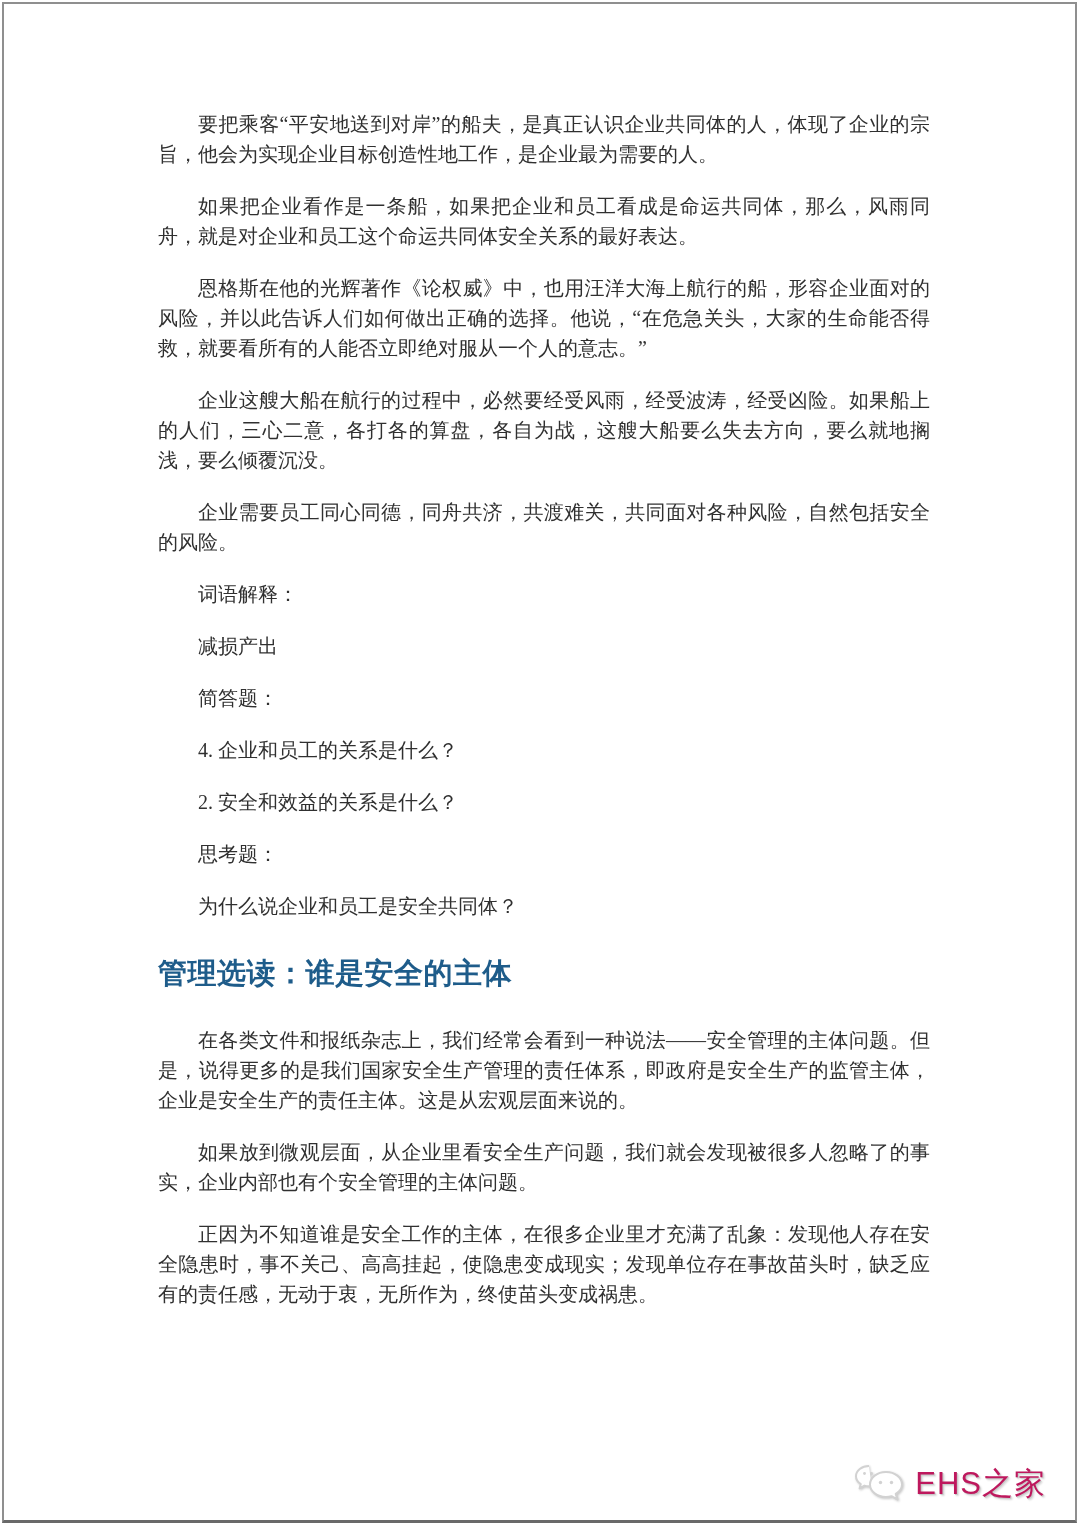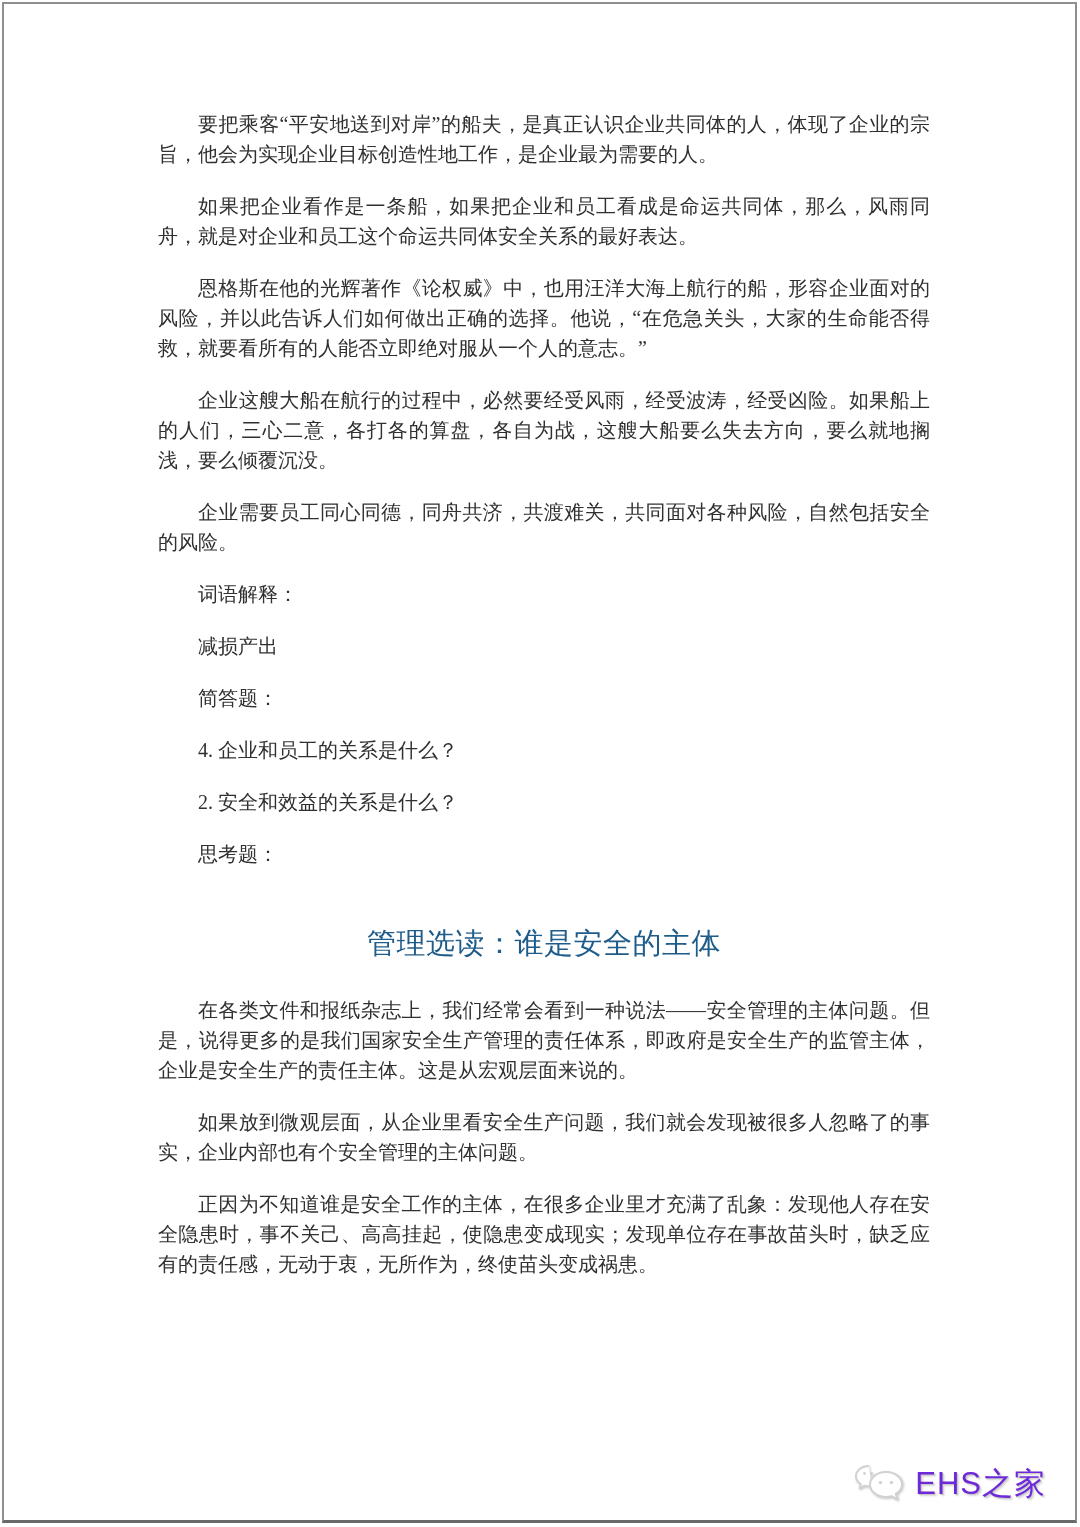--- a/index.html
+++ b/index.html
@@ -34,47 +34,47 @@
     font-size: 20px;
     line-height: 30px;
     text-align: justify;
   }
   p.block {
     margin: 0 0 22px 0;
     text-indent: 2em;
   }
   h2.section-heading {
     font-family: "Liberation Sans", "DejaVu Sans", sans-serif;
-    font-weight: 400;
+    font-weight: 700;
     color: #1e5c8a;
     font-size: 29px;
     line-height: 36px;
-    margin: 56px 0 34px 0;
+    margin: 34px 0 34px 0;
     text-indent: 0;
-    text-align: center;
+    text-align: left;
     letter-spacing: 0.5px;
   }
   .watermark {
     position: absolute;
     right: 34px;
     bottom: 22px;
     display: flex;
     align-items: center;
     gap: 7px;
     user-select: none;
   }
   .wm-icon svg {
     display: block;
     filter: drop-shadow(1.5px 1.5px 1px #c9c9c9);
   }
   .wm-text {
     font-family: "Liberation Sans", "DejaVu Sans", sans-serif;
     font-size: 31px;
     font-weight: 400;
-    color: #6d28d9;
+    color: #be185d;
     text-shadow: 1px 1px 0 #c9c9c9, 2px 2px 2px #d6d6d6;
     letter-spacing: 1px;
   }
 </style>
 </head>
 <body>
 
 <div class="page-border"></div>
 
 <main class="content">
@@ -82,20 +82,21 @@
   <p class="block">如果把企业看作是一条船，如果把企业和员工看成是命运共同体，那么，风雨同舟，就是对企业和员工这个命运共同体安全关系的最好表达。</p>
   <p class="block">恩格斯在他的光辉著作《论权威》中，也用汪洋大海上航行的船，形容企业面对的风险，并以此告诉人们如何做出正确的选择。他说，“在危急关头，大家的生命能否得救，就要看所有的人能否立即绝对服从一个人的意志。”</p>
   <p class="block">企业这艘大船在航行的过程中，必然要经受风雨，经受波涛，经受凶险。如果船上的人们，三心二意，各打各的算盘，各自为战，这艘大船要么失去方向，要么就地搁浅，要么倾覆沉没。</p>
   <p class="block">企业需要员工同心同德，同舟共济，共渡难关，共同面对各种风险，自然包括安全的风险。</p>
   <p class="block">词语解释：</p>
   <p class="block">减损产出</p>
   <p class="block">简答题：</p>
   <p class="block">4. 企业和员工的关系是什么？</p>
   <p class="block">2. 安全和效益的关系是什么？</p>
   <p class="block">思考题：</p>
+  <p class="block">为什么说企业和员工是安全共同体？</p>
 
   <h2 class="section-heading">管理选读：谁是安全的主体</h2>
 
   <p class="block">在各类文件和报纸杂志上，我们经常会看到一种说法——安全管理的主体问题。但是，说得更多的是我们国家安全生产管理的责任体系，即政府是安全生产的监管主体，企业是安全生产的责任主体。这是从宏观层面来说的。</p>
   <p class="block">如果放到微观层面，从企业里看安全生产问题，我们就会发现被很多人忽略了的事实，企业内部也有个安全管理的主体问题。</p>
   <p class="block">正因为不知道谁是安全工作的主体，在很多企业里才充满了乱象：发现他人存在安全隐患时，事不关己、高高挂起，使隐患变成现实；发现单位存在事故苗头时，缺乏应有的责任感，无动于衷，无所作为，终使苗头变成祸患。</p>
 </main>
 
 <div class="watermark">
   <span class="wm-icon">

